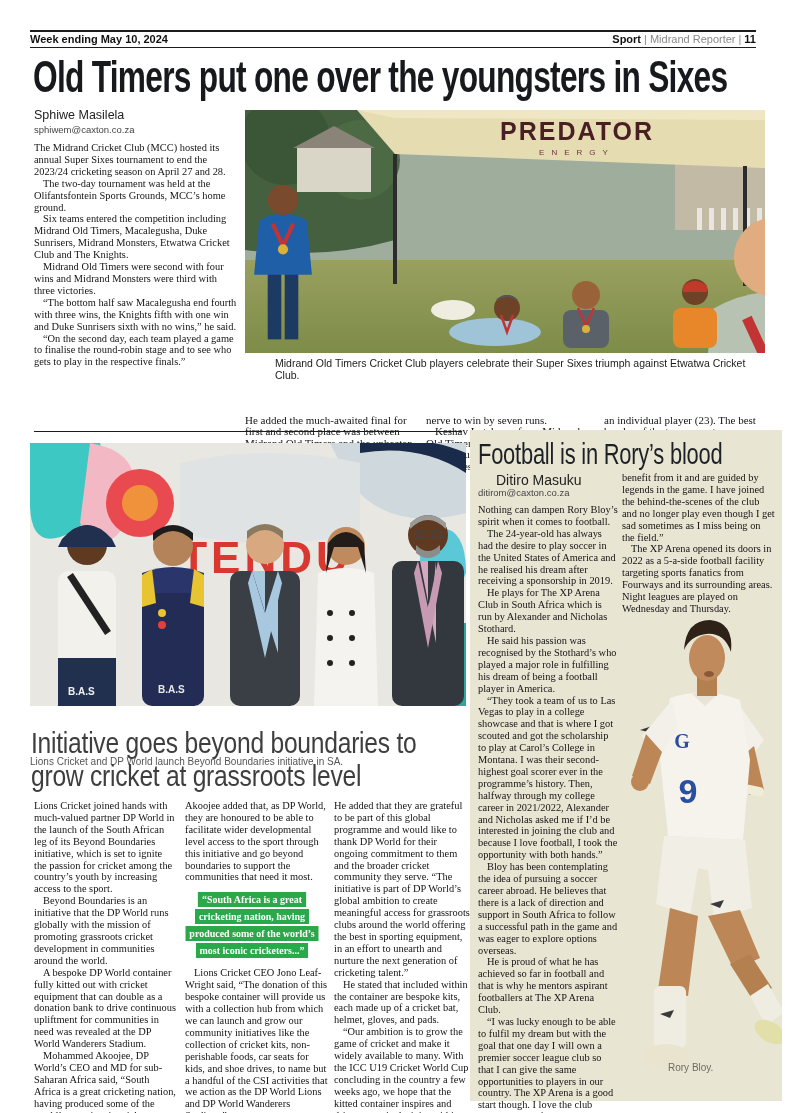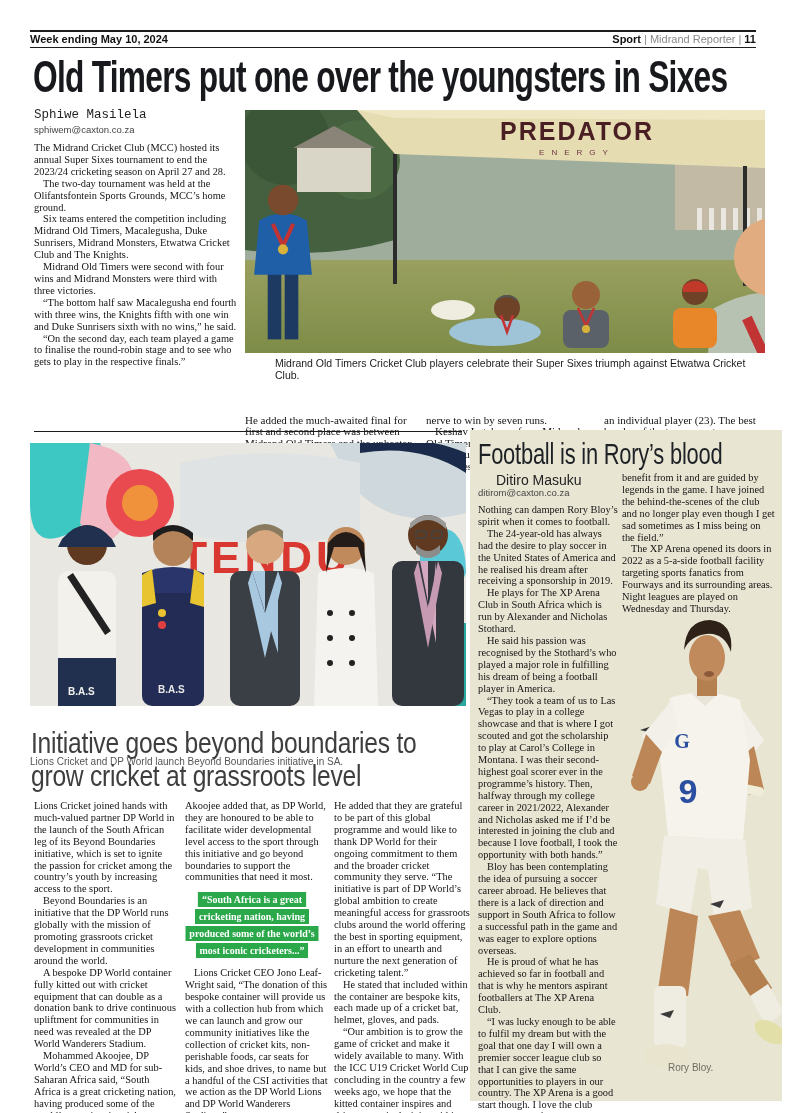--- a/index.html
+++ b/index.html
@@ -53,21 +53,21 @@
   <div class="abs mast" style="left:30px; top:33px;">Week ending May 10, 2024</div>
   <div class="abs mast" style="right:30px; top:33px;">
     <span>Sport</span><span class="div">|</span><span class="pub">Midrand Reporter</span><span class="div">|</span><span>11</span>
   </div>
   <div class="abs rule" style="left:30px; top:47px; width:726px; height:1px;"></div>
 
   <h1 class="abs" style="left:33px; top:52px;">
     <span class="condensed h-main">Old Timers put one over the youngsters in Sixes</span>
   </h1>
 
-  <div class="abs byname" style="left:34px; top:108px;font-family:Liberation Mono, monospace;">Sphiwe Masilela</div>
+  <div class="abs byname" style="left:34px; top:108px;">Sphiwe Masilela</div>
   <div class="abs byemail" style="left:34px; top:124px;">sphiwem@caxton.co.za</div>
   <div class="abs body serif" style="left:34px; top:142px; width:206px;">
     <p>The Midrand Cricket Club (MCC) hosted its annual Super Sixes tournament to end the 2023/24 cricketing season on April 27 and 28.</p>
     <p>The two-day tournament was held at the Olifantsfontein Sports Grounds, MCC’s home ground.</p>
     <p>Six teams entered the competition including Midrand Old Timers, Macalegusha, Duke Sunrisers, Midrand Monsters, Etwatwa Cricket Club and The Knights.</p>
     <p>Midrand Old Timers were second with four wins and Midrand Monsters were third with three victories.</p>
     <p>“The bottom half saw Macalegusha end fourth with three wins, the Knights fifth with one win and Duke Sunrisers sixth with no wins,” he said.</p>
     <p>“On the second day, each team played a game to finalise the round-robin stage and to see who gets to play in the respective finals.”</p>
   </div>
 

